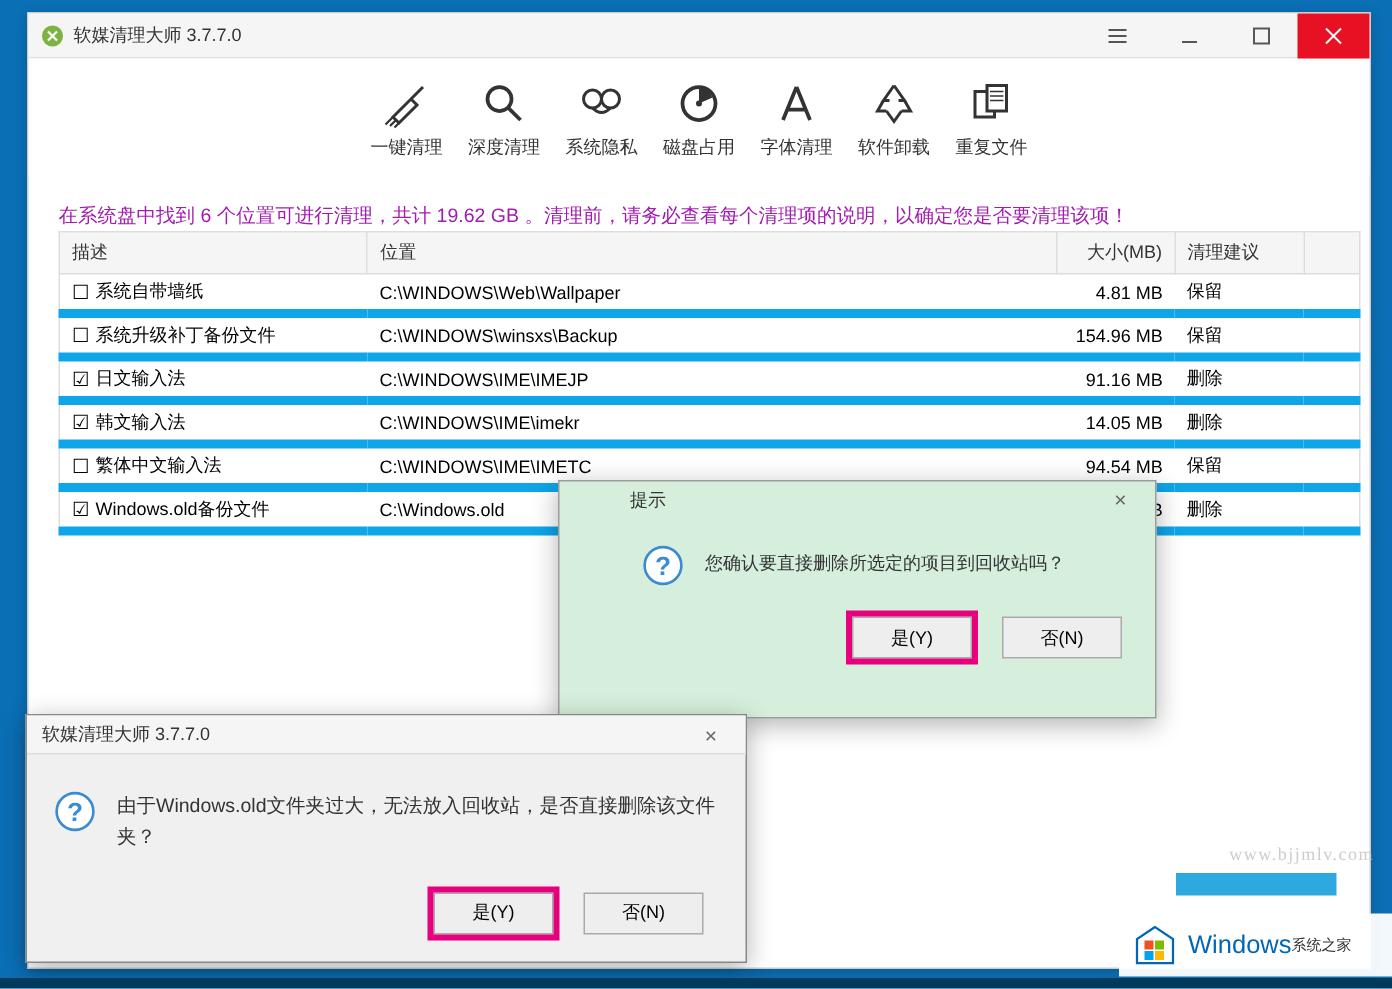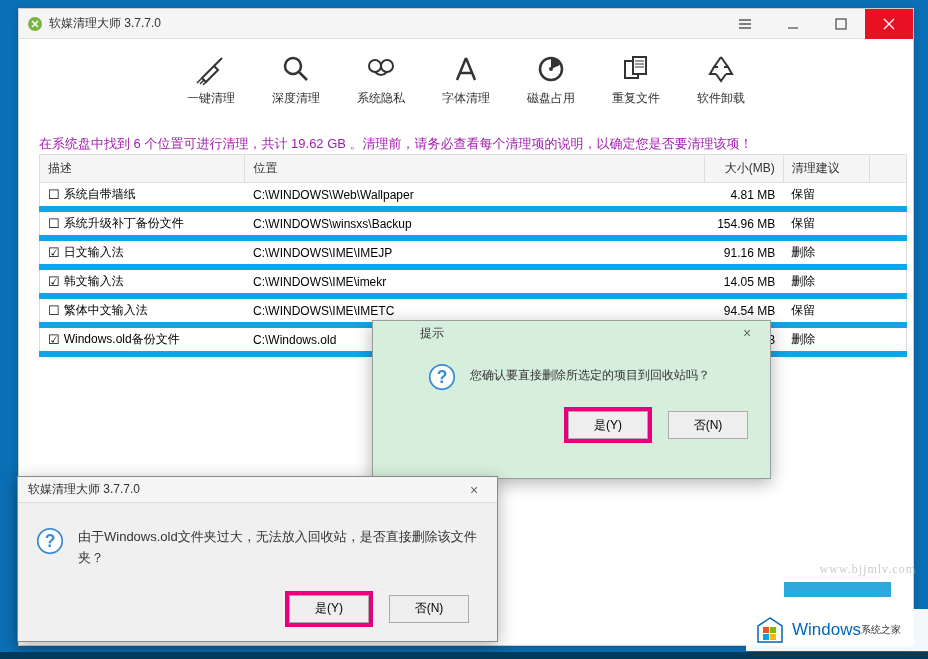--- a/index.html
+++ b/index.html
@@ -10,21 +10,21 @@
     .main-window { position: absolute; left: 18px; top: 8px; width: 896px; height: 638px; background: #fff; border: 1px solid #ccc; box-shadow: 0 2px 8px rgba(0,0,0,0.2); }
     
     .titlebar { height: 30px; background: #f5f5f5; display: flex; align-items: center; padding-left: 8px; border-bottom: 1px solid #e0e0e0; }
     .titlebar-icon { width: 16px; height: 16px; margin-right: 6px; }
     .titlebar-text { font-size: 12px; color: #333; }
     .titlebar-controls { margin-left: auto; display: flex; }
     .titlebar-btn { width: 48px; height: 30px; display: flex; align-items: center; justify-content: center; cursor: pointer; }
     .titlebar-btn.close { background: #e81123; color: #fff; }
     .titlebar-btn.menu svg, .titlebar-btn.min svg, .titlebar-btn.max svg { stroke: #555; }
     
-    .toolbar { height: 78px; background: #fff; display: flex; align-items: center; justify-content: center; padding: 6px 0; gap: 20px; }
+    .toolbar { height: 78px; background: #fff; display: flex; align-items: center; justify-content: center; padding: 6px 0; }
     .toolbar-item { width: 65px; height: 66px; display: flex; flex-direction: column; align-items: center; justify-content: center; cursor: pointer; color: #333; }
     .toolbar-item.active { background: #57a13a; color: #fff; }
     .toolbar-icon { height: 38px; display: flex; align-items: center; justify-content: center; }
     .toolbar-label { font-size: 12px; margin-top: 2px; }
     
     .content-area { padding: 18px 20px; }
     .summary { font-size: 13px; color: #a21caf; margin-bottom: 1px; }
     
     .table { border: 1px solid #ddd; border-collapse: collapse; width: 868px; font-size: 12px; }
     .table th { background: #f5f5f5; border: 1px solid #ddd; text-align: left; padding: 5px 8px; font-weight: normal; color: #333; }
@@ -126,52 +126,52 @@
             <circle cx="11" cy="14" r="6" stroke="#333" stroke-width="2" fill="none"></circle>
             <circle cx="23" cy="14" r="6" stroke="#333" stroke-width="2" fill="none"></circle>
             <path d="M11 20 Q17 26 23 20" stroke="#333" stroke-width="2" fill="none"></path>
           </svg>
         </div>
       <div class="toolbar-label">系统隐私</div>
     </div>
     <div class="toolbar-item">
       <div class="toolbar-icon">
           <svg width="34" height="34" viewBox="0 0 34 34">
-            <path d="M17 6 L8 28 M17 6 L26 28 M11 21 L23 21" stroke="#333" stroke-width="2.5" fill="none"></path>
-          </svg>
-        </div>
-      <div class="toolbar-label">字体清理</div>
-    </div>
-    <div class="toolbar-item">
-      <div class="toolbar-icon">
-          <svg width="34" height="34" viewBox="0 0 34 34">
             <circle cx="17" cy="17" r="11" stroke="#333" stroke-width="2.5" fill="none"></circle>
             <path d="M17 17 L17 6 A11 11 0 0 1 26 13 Z" fill="#333"></path>
             <circle cx="17" cy="17" r="2" fill="#333"></circle>
           </svg>
         </div>
       <div class="toolbar-label">磁盘占用</div>
     </div>
     <div class="toolbar-item">
       <div class="toolbar-icon">
           <svg width="34" height="34" viewBox="0 0 34 34">
+            <path d="M17 6 L8 28 M17 6 L26 28 M11 21 L23 21" stroke="#333" stroke-width="2.5" fill="none"></path>
+          </svg>
+        </div>
+      <div class="toolbar-label">字体清理</div>
+    </div>
+    <div class="toolbar-item">
+      <div class="toolbar-icon">
+          <svg width="34" height="34" viewBox="0 0 34 34">
+            <path d="M17 5 L10 15 L14 15 M10 15 L6 22 L12 22 M24 15 L28 22 L22 22 M17 5 L24 15 L20 15 M12 22 L17 29 L22 22" stroke="#333" stroke-width="2" fill="none"></path>
+          </svg>
+        </div>
+      <div class="toolbar-label">软件卸载</div>
+    </div>
+    <div class="toolbar-item">
+      <div class="toolbar-icon">
+          <svg width="34" height="34" viewBox="0 0 34 34">
             <rect x="6" y="9" width="13" height="17" stroke="#333" stroke-width="2" fill="none"></rect>
             <rect x="14" y="5" width="13" height="17" stroke="#333" stroke-width="2" fill="#fff"></rect>
             <path d="M16 9h9M16 12h9M16 15h9" stroke="#333" stroke-width="1"></path>
           </svg>
         </div>
       <div class="toolbar-label">重复文件</div>
-    </div>
-    <div class="toolbar-item">
-      <div class="toolbar-icon">
-          <svg width="34" height="34" viewBox="0 0 34 34">
-            <path d="M17 5 L10 15 L14 15 M10 15 L6 22 L12 22 M24 15 L28 22 L22 22 M17 5 L24 15 L20 15 M12 22 L17 29 L22 22" stroke="#333" stroke-width="2" fill="none"></path>
-          </svg>
-        </div>
-      <div class="toolbar-label">软件卸载</div>
     </div>
   </div>
 
   <div class="content-area">
     <div class="summary">在系统盘中找到 6 个位置可进行清理，共计 19.62 GB 。清理前，请务必查看每个清理项的说明，以确定您是否要清理该项！</div>
     <table class="table">
       <thead>
         <tr>
           <th class="col-desc">描述</th>
           <th class="col-loc">位置</th>

